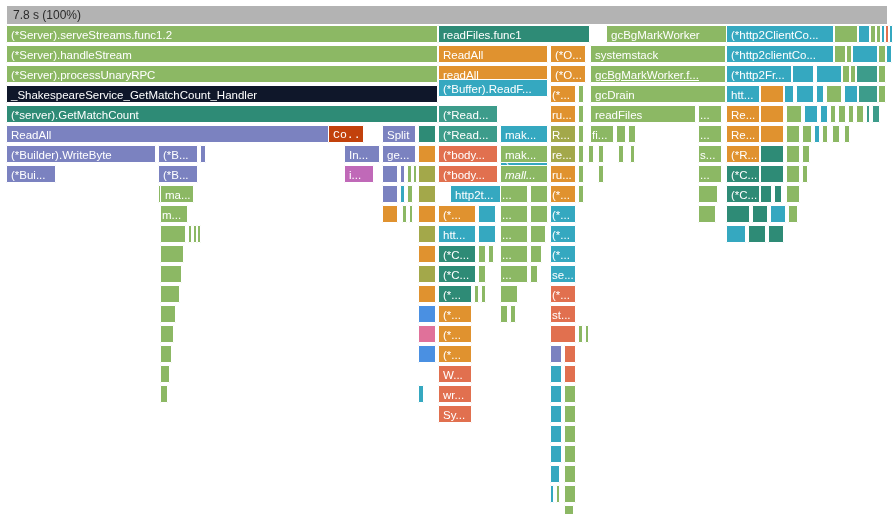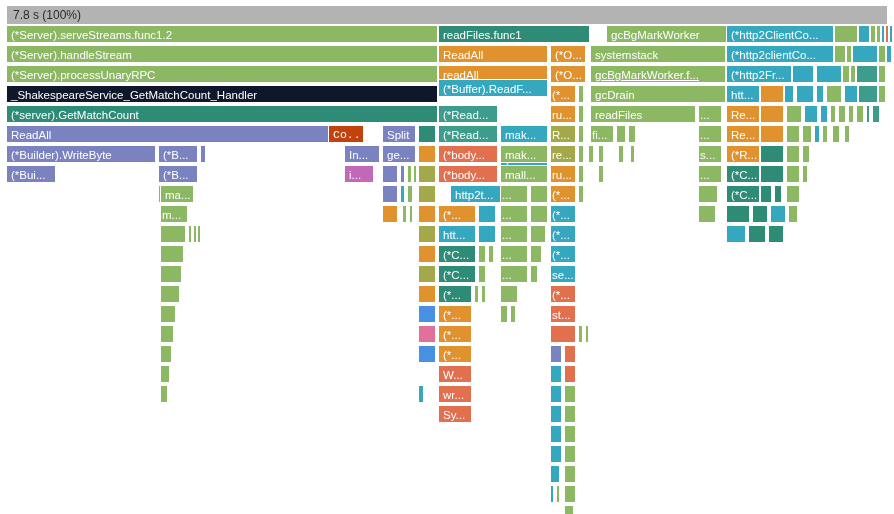--- a/index.html
+++ b/index.html
@@ -123,21 +123,21 @@
       <div class="fr tiny" style="left: 802px; top: 145px; width: 8px; height: 18px; background: rgb(140, 184, 100);"></div>
       <div class="fr" style="left: 6px; top: 165px; width: 50px; height: 18px; background: rgb(123, 130, 192);">(*Bui...</div>
       <div class="fr" style="left: 158px; top: 165px; width: 40px; height: 18px; background: rgb(123, 130, 192);">(*B...</div>
       <div class="fr" style="left: 344px; top: 165px; width: 30px; height: 18px; background: rgb(192, 105, 184);">i...</div>
       <div class="fr tiny" style="left: 382px; top: 165px; width: 16px; height: 18px; background: rgb(123, 130, 192);"></div>
       <div class="fr tiny" style="left: 400px; top: 165px; width: 5px; height: 18px; background: rgb(123, 130, 192);"></div>
       <div class="fr tiny" style="left: 407px; top: 165px; width: 5px; height: 18px; background: rgb(140, 184, 100);"></div>
       <div class="fr tiny" style="left: 413px; top: 165px; width: 4px; height: 18px; background: rgb(140, 184, 100);"></div>
       <div class="fr tiny" style="left: 418px; top: 165px; width: 18px; height: 18px; background: rgb(163, 168, 74);"></div>
       <div class="fr" style="left: 438px; top: 165px; width: 60px; height: 18px; background: rgb(225, 112, 79);">(*body...</div>
-      <div class="fr" style="left: 500px; top: 165px; width: 48px; height: 18px; background: rgb(140, 184, 100);">mall...</div>
+      <div class="fr" style="left: 500px; top: 165px; width: 48px; height: 18px; background: rgb(140, 184, 100); font-style: italic;">mall...</div>
       <div class="fr tiny" style="left: 550px; top: 165px; width: 26px; height: 18px; background: rgb(224, 146, 47);">ru...</div>
       <div class="fr tiny" style="left: 578px; top: 165px; width: 6px; height: 18px; background: rgb(140, 184, 100);"></div>
       <div class="fr tiny" style="left: 598px; top: 165px; width: 6px; height: 18px; background: rgb(140, 184, 100);"></div>
       <div class="fr tiny" style="left: 698px; top: 165px; width: 24px; height: 18px; background: rgb(140, 184, 100);">...</div>
       <div class="fr" style="left: 726px; top: 165px; width: 34px; height: 18px; background: rgb(46, 139, 118);">(*C...</div>
       <div class="fr tiny" style="left: 760px; top: 165px; width: 24px; height: 18px; background: rgb(46, 139, 118);"></div>
       <div class="fr tiny" style="left: 786px; top: 165px; width: 14px; height: 18px; background: rgb(140, 184, 100);"></div>
       <div class="fr tiny" style="left: 802px; top: 165px; width: 6px; height: 18px; background: rgb(140, 184, 100);"></div>
       <div class="fr" style="left: 158px; top: 185px; width: 32px; height: 18px; background: rgb(140, 184, 100);"></div>
       <div class="fr" style="left: 160px; top: 185px; width: 34px; height: 18px; background: rgb(140, 184, 100);">ma...</div>

